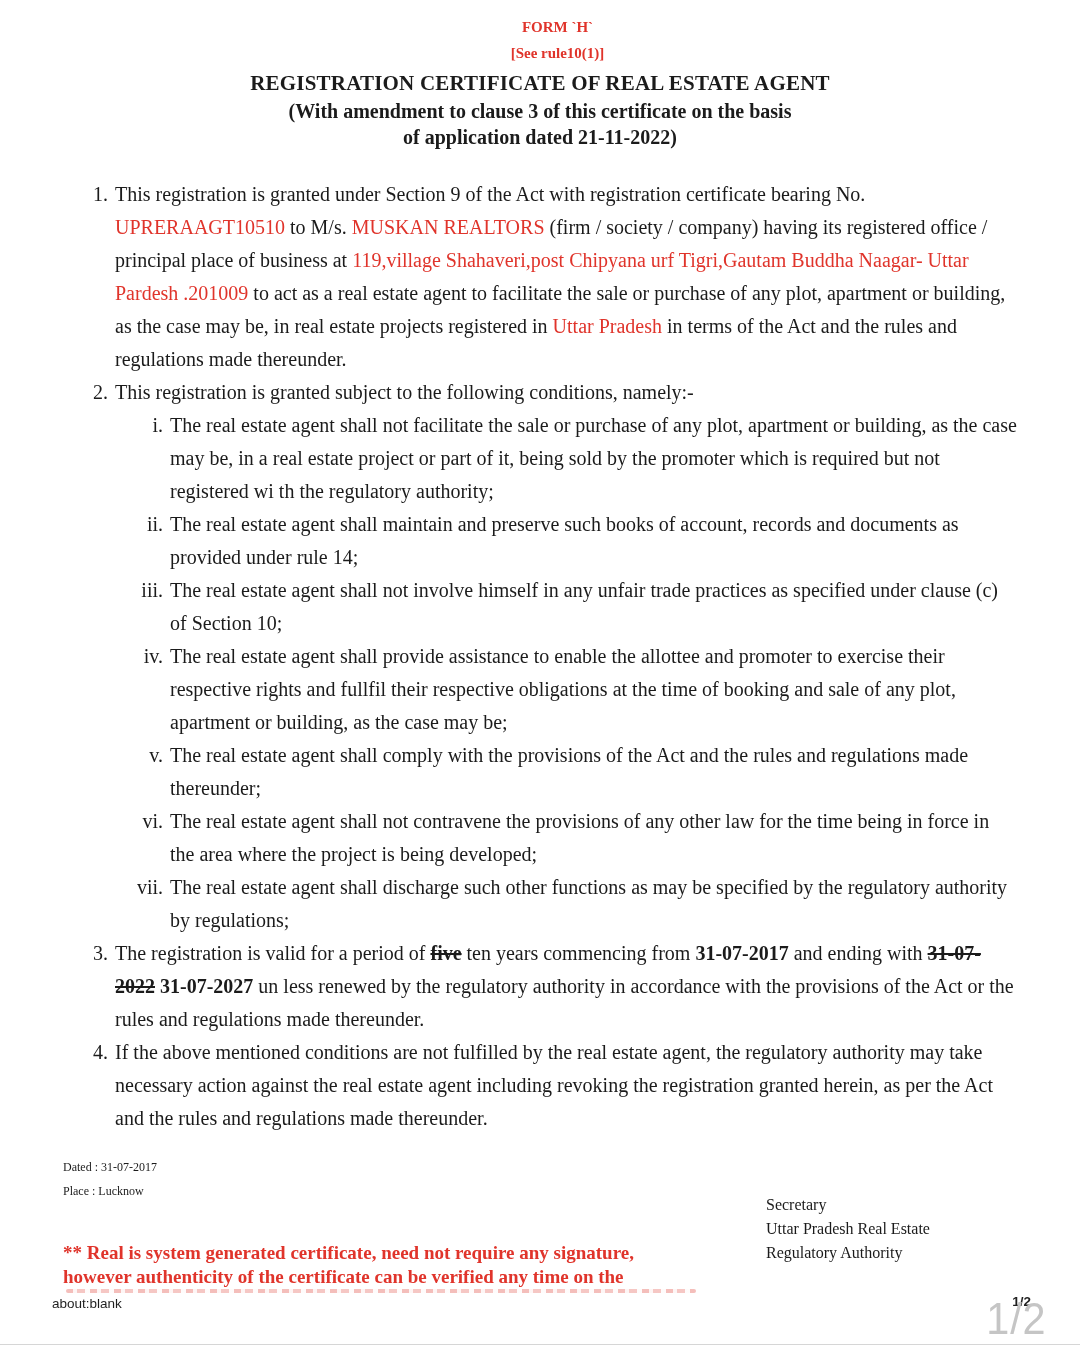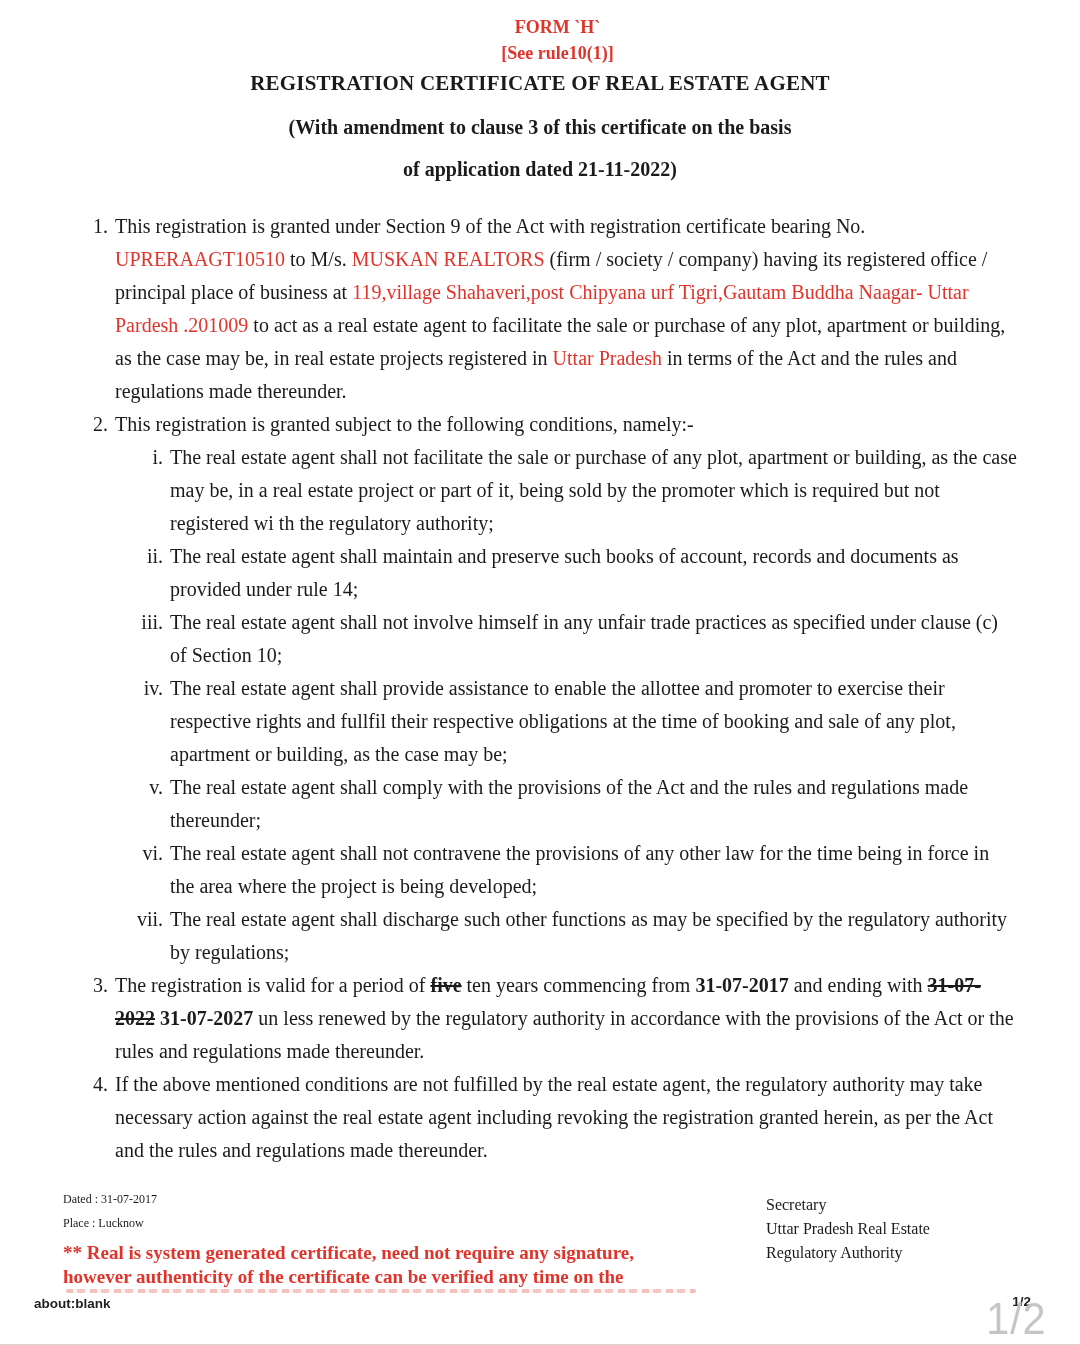--- a/index.html
+++ b/index.html
@@ -3,23 +3,23 @@
 <meta charset="utf-8">
 <style>
   html,body{margin:0;padding:0;}
   body{
     width:1080px;height:1345px;position:relative;background:#ffffff;
     font-family:"Liberation Serif","DejaVu Serif",serif;
     color:var(--ink,#1b1b1b);overflow:hidden;
   }
   .page{position:relative;width:1080px;height:1345px;border-bottom:1px solid #d6d6d6;box-sizing:border-box;}
   .doc-header{padding-top:14px;text-align:center;margin-bottom:28px;}
-  .red-line{color:var(--red,#e0342b);font-weight:bold;font-size:18px;line-height:26px;padding-left:35px;}
+  .red-line{color:var(--red,#e0342b);font-weight:bold;font-size:15px;line-height:26px;padding-left:35px;}
   .doc-title{font-size:21px;font-weight:bold;line-height:30px;margin:2px 0 0 0;letter-spacing:0.2px;}
-  .subtitle{font-size:20px;font-weight:bold;line-height:26px;margin-top:16px;}
+  .subtitle{font-size:20px;font-weight:bold;line-height:26px;}
   #clauses{margin:0 62px 0 93px;font-size:20px;line-height:33px;}
   .clause-row{display:flex;align-items:flex-start;}
   .clause-num{width:22px;flex:none;}
   .clause-text{flex:1;}
   .sub-row{display:flex;align-items:flex-start;}
   .sub-num{width:70px;flex:none;text-align:right;padding-right:7px;box-sizing:content-box;}
   .sub-text{flex:1;}
   .red{color:var(--red,#e0342b);}
   .bold{font-weight:bold;}
   .strike{text-decoration:line-through;}
@@ -36,21 +36,21 @@
     position:absolute;top:1289px;left:66px;width:630px;height:4px;
     background:repeating-linear-gradient(90deg,
       rgba(224,70,60,0.35) 0 7px, rgba(224,70,60,0.05) 7px 11px,
       rgba(224,70,60,0.30) 11px 19px, rgba(224,70,60,0.02) 19px 24px);
     border-radius:2px;
   }
   .statusbar{
     position:absolute;left:0;top:1296px;width:1080px;height:18px;
     font-family:"Liberation Sans","DejaVu Sans",sans-serif;font-size:13.5px;color:#1f1f1f;
   }
-  .statusbar .url{position:absolute;left:34px;top:0;font-weight:bold;}
+  .statusbar .url{position:absolute;left:52px;top:0;}
   .statusbar .pn{position:absolute;right:49px;top:-2px;font-weight:600;}
   .big-page-indicator{
     position:absolute;right:33px;top:1293px;
     font-family:"Liberation Sans","DejaVu Sans",sans-serif;
     font-size:45px;font-weight:400;color:#c5c5c5;letter-spacing:1px;
     transform:scaleX(0.92);transform-origin:right;
   }
 </style>
 </head>
 <body style="--red: #e0342b; --ink: #1b1b1b;">

